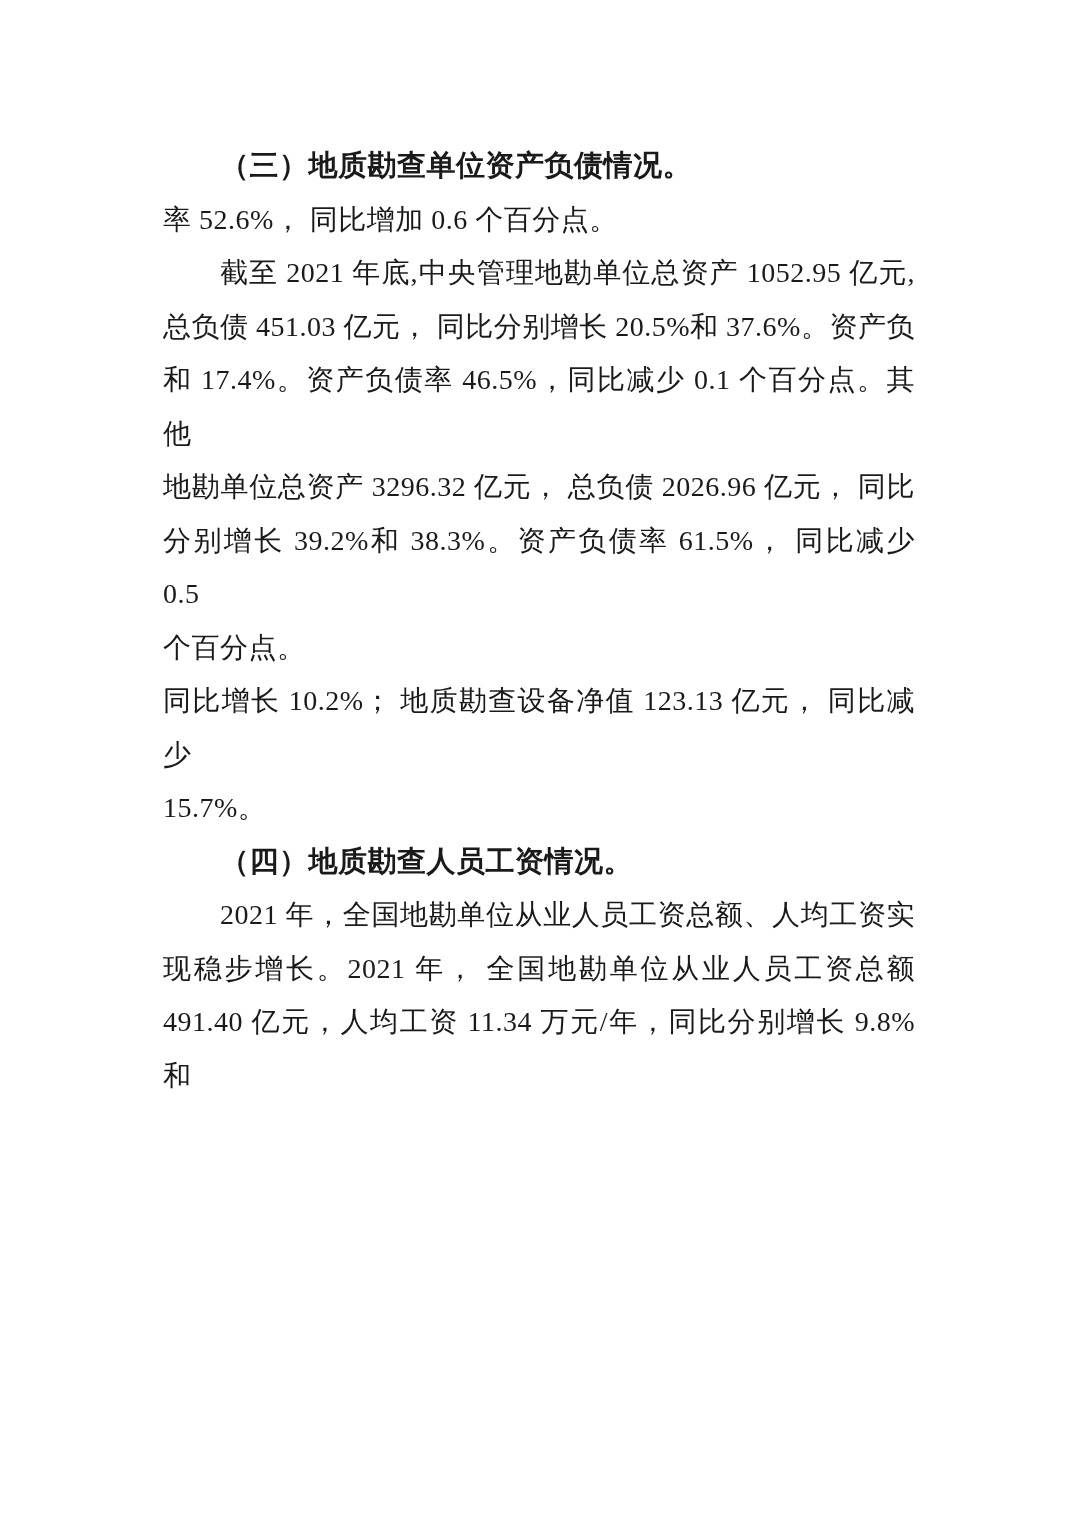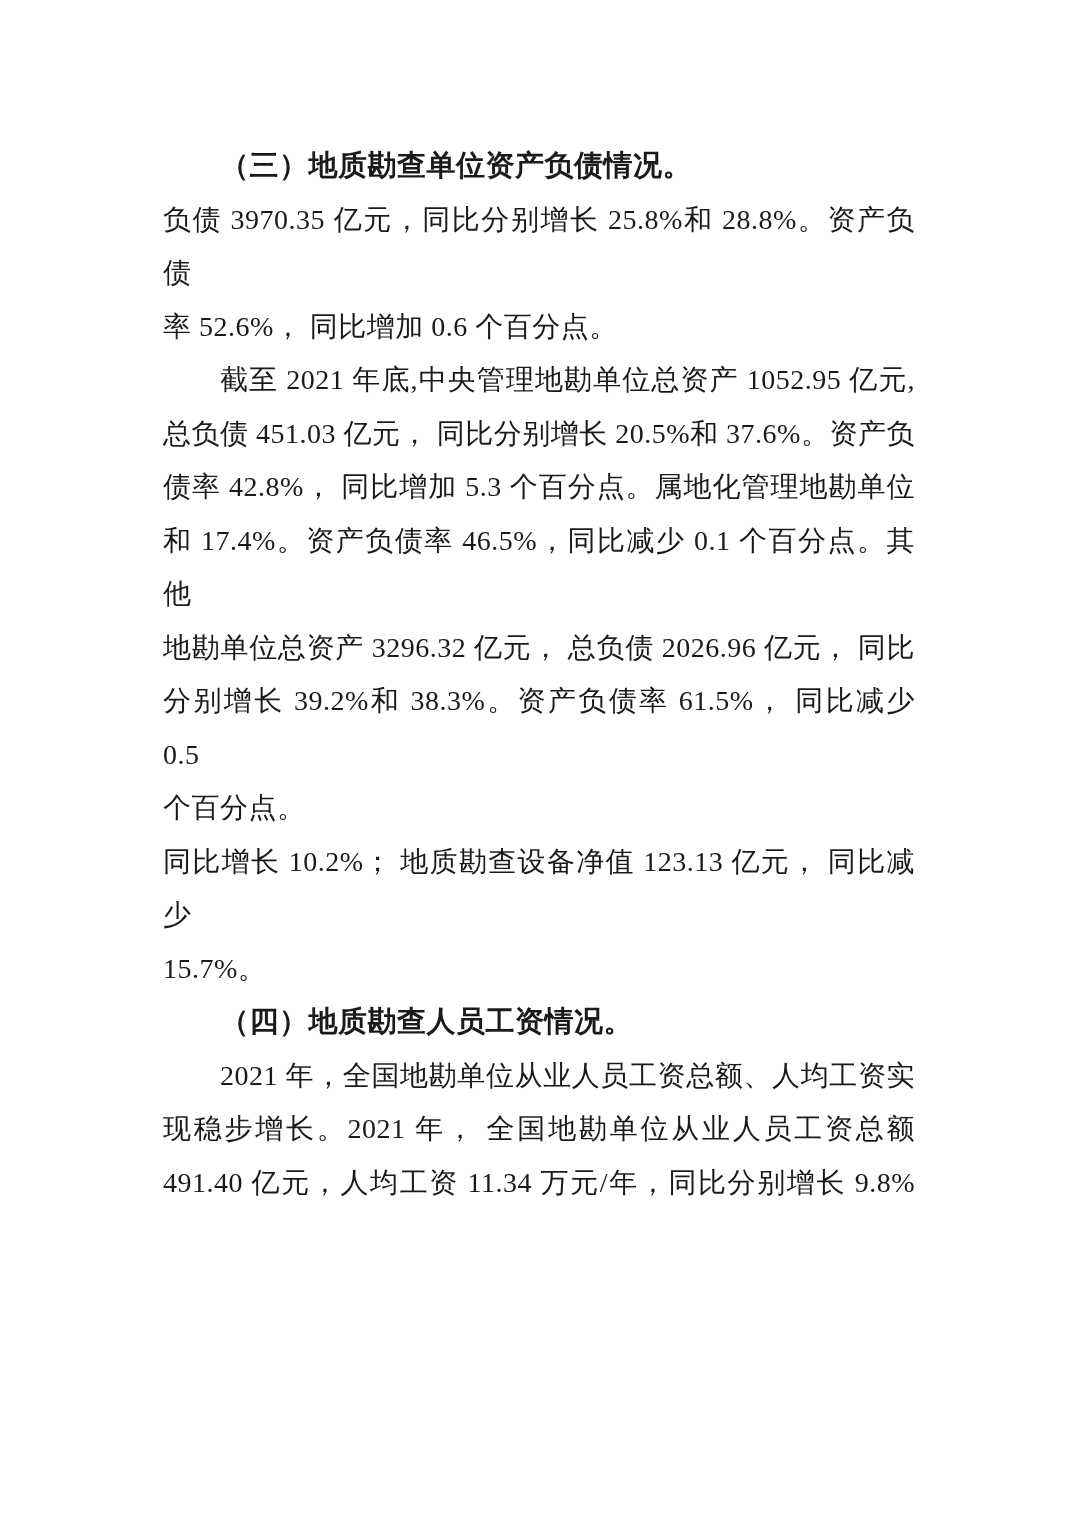--- a/index.html
+++ b/index.html
@@ -49,25 +49,23 @@
     font-size: 22px;
     color: #b91c1c;
   }
 </style>
 </head>
 <body>
 
 <div class="page">
   <div class="content" id="doc-body">
       <div class="line heading indent lastline">（三）地质勘查单位资产负债情况。</div>
-      <div class="line paragraph">负债 3970.35 亿元，同比分别增长 25.8%和 28.8%。资产负债</div>
       <div class="line paragraph lastline">率 52.6%， 同比增加 0.6 个百分点。</div>
       <div class="line paragraph indent">截至 2021 年底,中央管理地勘单位总资产 1052.95 亿元,</div>
       <div class="line paragraph">总负债 451.03 亿元， 同比分别增长 20.5%和 37.6%。资产负</div>
-      <div class="line paragraph">债率 42.8%， 同比增加 5.3 个百分点。属地化管理地勘单位</div>
       <div class="line paragraph">和 17.4%。资产负债率 46.5%，同比减少 0.1 个百分点。其他</div>
       <div class="line paragraph">地勘单位总资产 3296.32 亿元， 总负债 2026.96 亿元， 同比</div>
       <div class="line paragraph">分别增长 39.2%和 38.3%。资产负债率 61.5%， 同比减少 0.5</div>
       <div class="line paragraph lastline">个百分点。</div>
       <div class="line paragraph">同比增长 10.2%； 地质勘查设备净值 123.13 亿元， 同比减少</div>
       <div class="line paragraph lastline">15.7%。</div>
       <div class="line heading indent lastline">（四）地质勘查人员工资情况。</div>
       <div class="line paragraph indent">2021 年，全国地勘单位从业人员工资总额、人均工资实</div>
       <div class="line paragraph">现稳步增长。2021 年， 全国地勘单位从业人员工资总额</div>
       <div class="line paragraph">491.40 亿元，人均工资 11.34 万元/年，同比分别增长 9.8%和</div>

